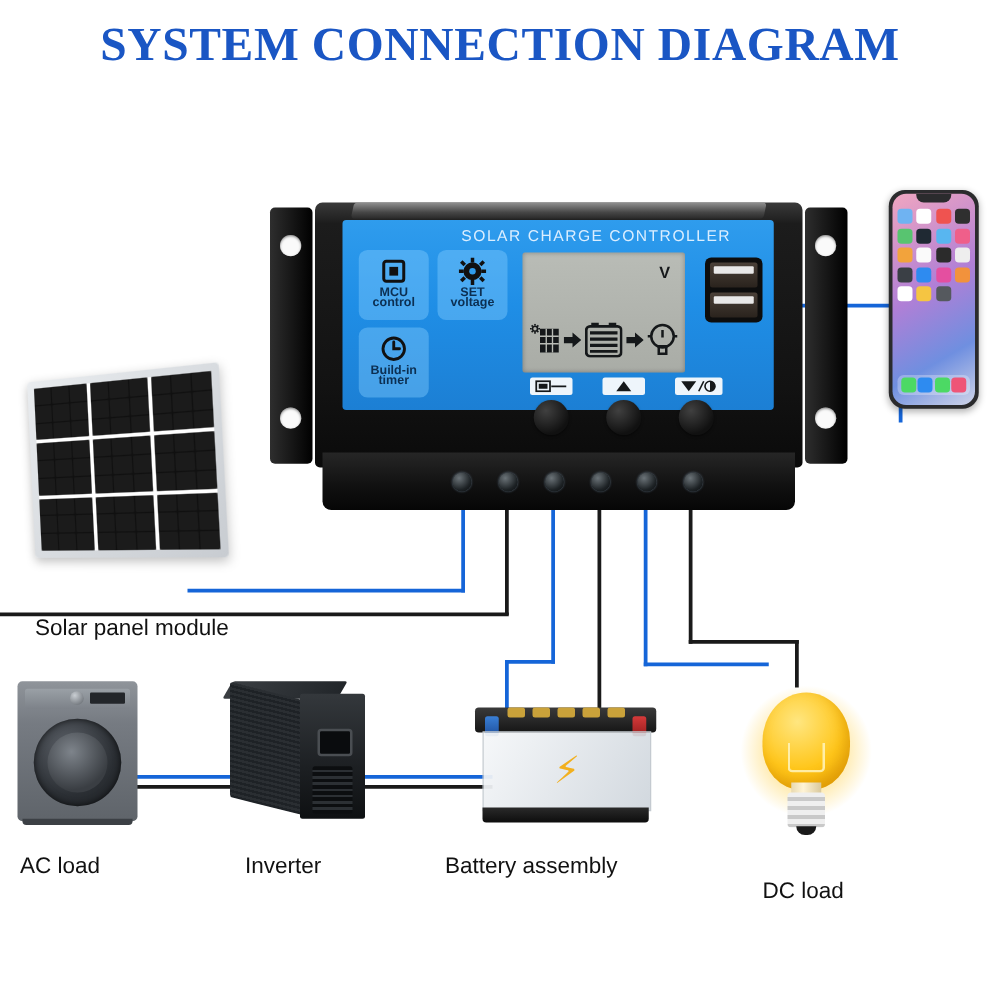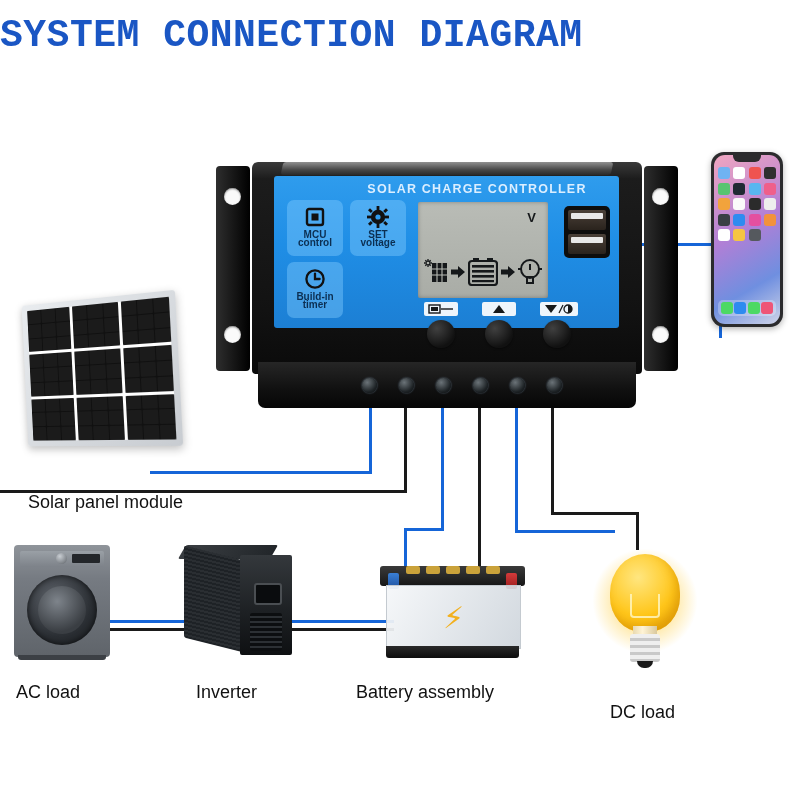--- a/index.html
+++ b/index.html
@@ -1,22 +1,22 @@
 <!DOCTYPE html>
 <html><head>
 <meta charset="utf-8">
 <style>
   html,body{margin:0;padding:0;background:#fff;}
   body{width:800px;height:800px;position:relative;overflow:hidden;
        font-family:"Liberation Sans","DejaVu Sans",sans-serif;}
 
   
-  #title{position:absolute;left:0;top:14px;width:800px;text-align:left;
+  #title{position:absolute;left:0;top:14px;width:800px;text-align:center;
          font-size:38px;font-weight:bold;color:#1a56c4;letter-spacing:.5px;
-         font-family:Liberation Mono, monospace;}
+         font-family:Liberation Serif, serif;}
 
   
   .wire{position:absolute;background:#1565d8;}
   .wire.black{background:#1a1a1a;}
   .wire.h{height:3px;}
   .wire.v{width:3px;}
 
   
   #controller{position:absolute;left:212px;top:162px;width:470px;height:250px;}
   .ctl-body{position:absolute;left:40px;top:0;width:390px;height:212px;
@@ -30,21 +30,21 @@
   .flange.left{left:4px;}
   .flange.right{left:432px;}
   .fhole{position:absolute;left:8px;width:17px;height:17px;border-radius:50%;
      background:#fafafa;box-shadow:inset 0 1px 2px rgba(0,0,0,.45);}
   .fhole.t{top:22px;} .fhole.b{top:160px;}
 
   .faceplate{position:absolute;left:62px;top:14px;width:345px;height:152px;
      background:linear-gradient(180deg,#2f9ced 0%,#1f8ee6 45%,#1c7fd4 100%);
      border-radius:3px;}
   .ctl-title{position:absolute;left:0;top:6px;width:406px;text-align:center;
-     font-size:12.5px;letter-spacing:1.2px;color:#dbeeff;font-weight:700;}
+     font-size:12.5px;letter-spacing:1.2px;color:#dbeeff;font-weight:400;}
 
   .badge{position:absolute;width:56px;height:56px;border-radius:7px;
      background:rgba(130,205,255,.42);display:flex;flex-direction:column;
      align-items:center;justify-content:flex-start;padding-top:5px;box-sizing:border-box;}
   .badge .bico{height:24px;display:flex;align-items:center;justify-content:center;}
   .badge .btxt{font-size:10px;line-height:8.2px;color:#0c2f52;font-weight:bold;
      text-align:center;margin-top:2px;}
   #badge-mcu{left:13px;top:24px;} #badge-set{left:76px;top:24px;}
   #badge-timer{left:13px;top:86px;} #badge-full{left:76px;top:86px;}
 

